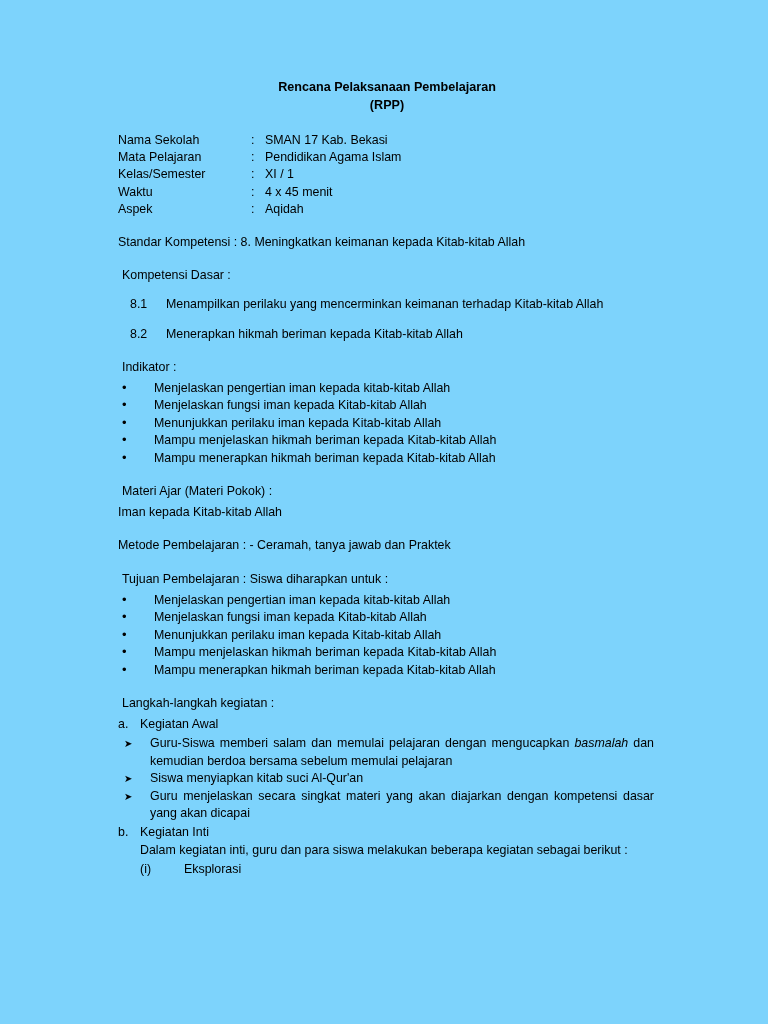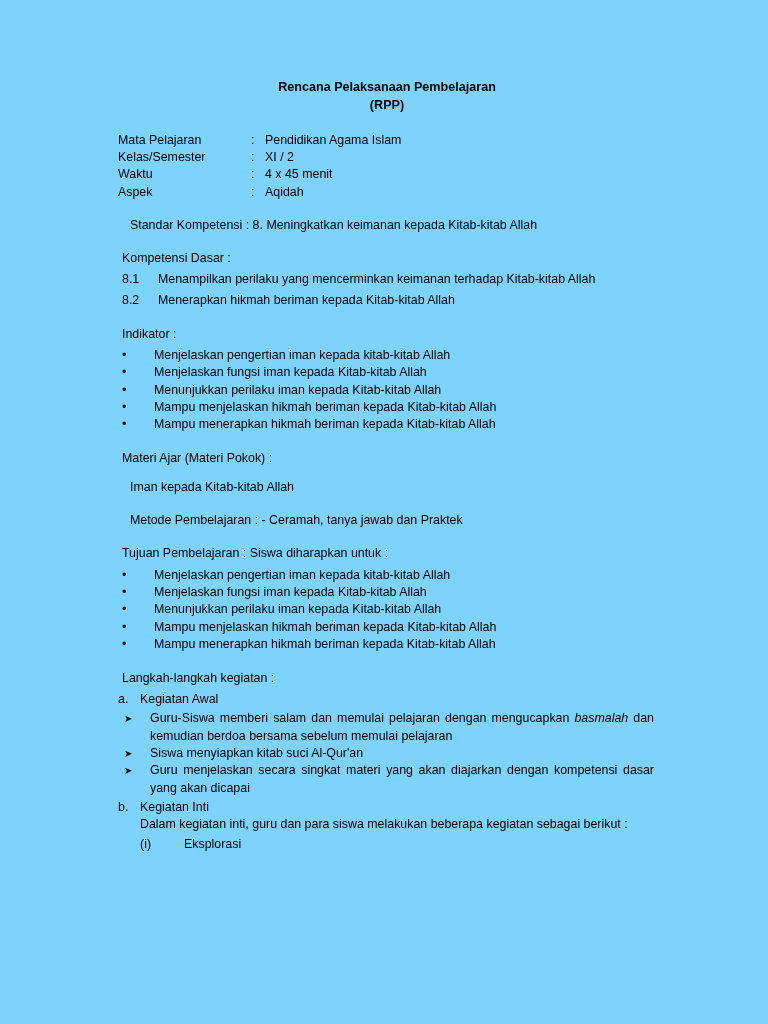--- a/index.html
+++ b/index.html
@@ -48,21 +48,21 @@
   .sect {
     margin-top: 16px;
     font-size: 12.4px;
     line-height: 17.2px;
   }
   .sect-head {
     margin: 4px;
   }
   .num-row {
     display: flex;
-    margin: 4px;
+    margin: 12px;
   }
   .num-row .num {
     width: 36px;
     flex: 0 0 36px;
   }
   .num-row .txt {
     flex: 1 1 auto;
     text-align: justify;
     text-justify: inter-word;
   }
@@ -79,21 +79,21 @@
     padding-left: 36px;
     line-height: 17.4px;
   }
   ul.bullets li::before {
     content: "\2022";
     position: absolute;
     left: 4px;
     top: -1px;
     font-size: 13px;
   }
-  .plain-line { margin: 12px; }
+  .plain-line { margin: 0; }
   .alpha-row {
     display: flex;
     margin: 0;
   }
   .alpha-row .mark {
     width: 22px;
     flex: 0 0 22px;
   }
   .alpha-row .body {
     flex: 1 1 auto;
@@ -134,28 +134,33 @@
 <div class="page">
 
   <div class="doc-title">
     <span>Rencana Pelaksanaan Pembelajaran</span>
     <span class="line2">(RPP)</span>
   </div>
 
   <table class="meta-table">
     <tbody>
       <tr>
+        <td class="meta-label">Nama Sekolah</td>
+        <td class="meta-colon">:</td>
+        <td class="meta-value">SMAN 17 Kab. Bekasi</td>
+      </tr>
+      <tr>
         <td class="meta-label">Mata Pelajaran</td>
         <td class="meta-colon">:</td>
         <td class="meta-value">Pendidikan Agama Islam</td>
       </tr>
       <tr>
         <td class="meta-label">Kelas/Semester</td>
         <td class="meta-colon">:</td>
-        <td class="meta-value">XI / 2</td>
+        <td class="meta-value">XI / 1</td>
       </tr>
       <tr>
         <td class="meta-label">Waktu</td>
         <td class="meta-colon">:</td>
         <td class="meta-value">4 x 45 menit</td>
       </tr>
       <tr>
         <td class="meta-label">Aspek</td>
         <td class="meta-colon">:</td>
         <td class="meta-value">Aqidah</td>

